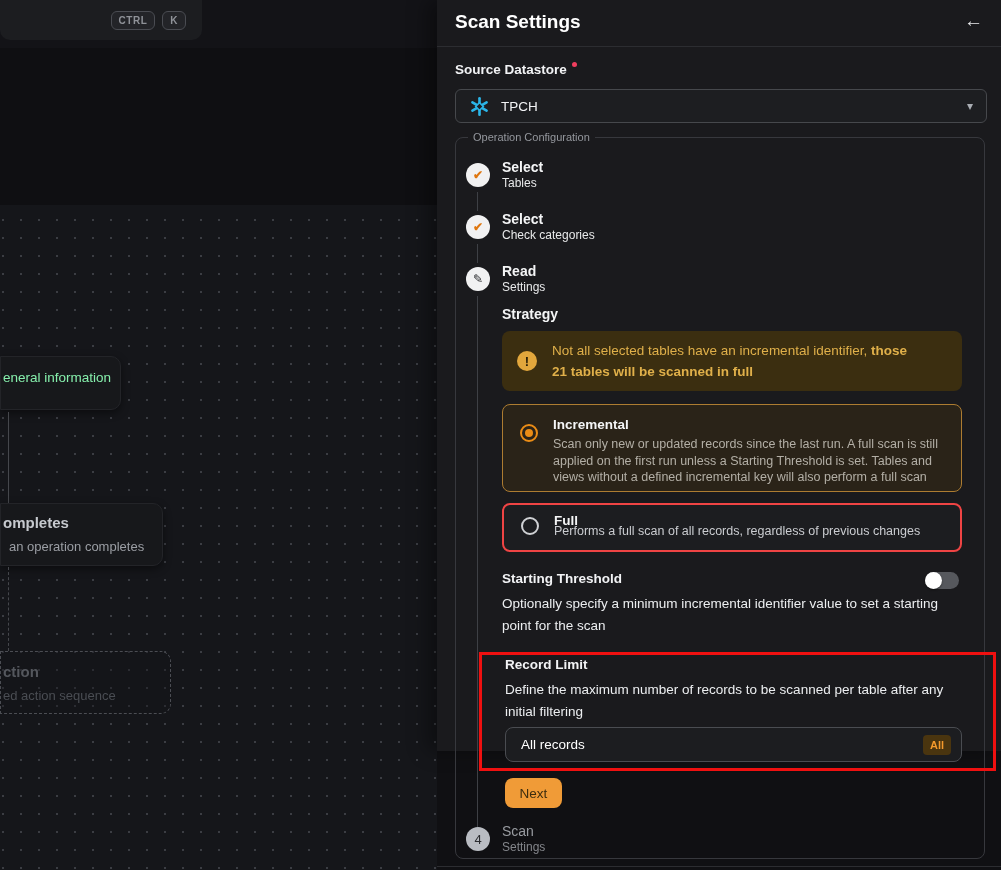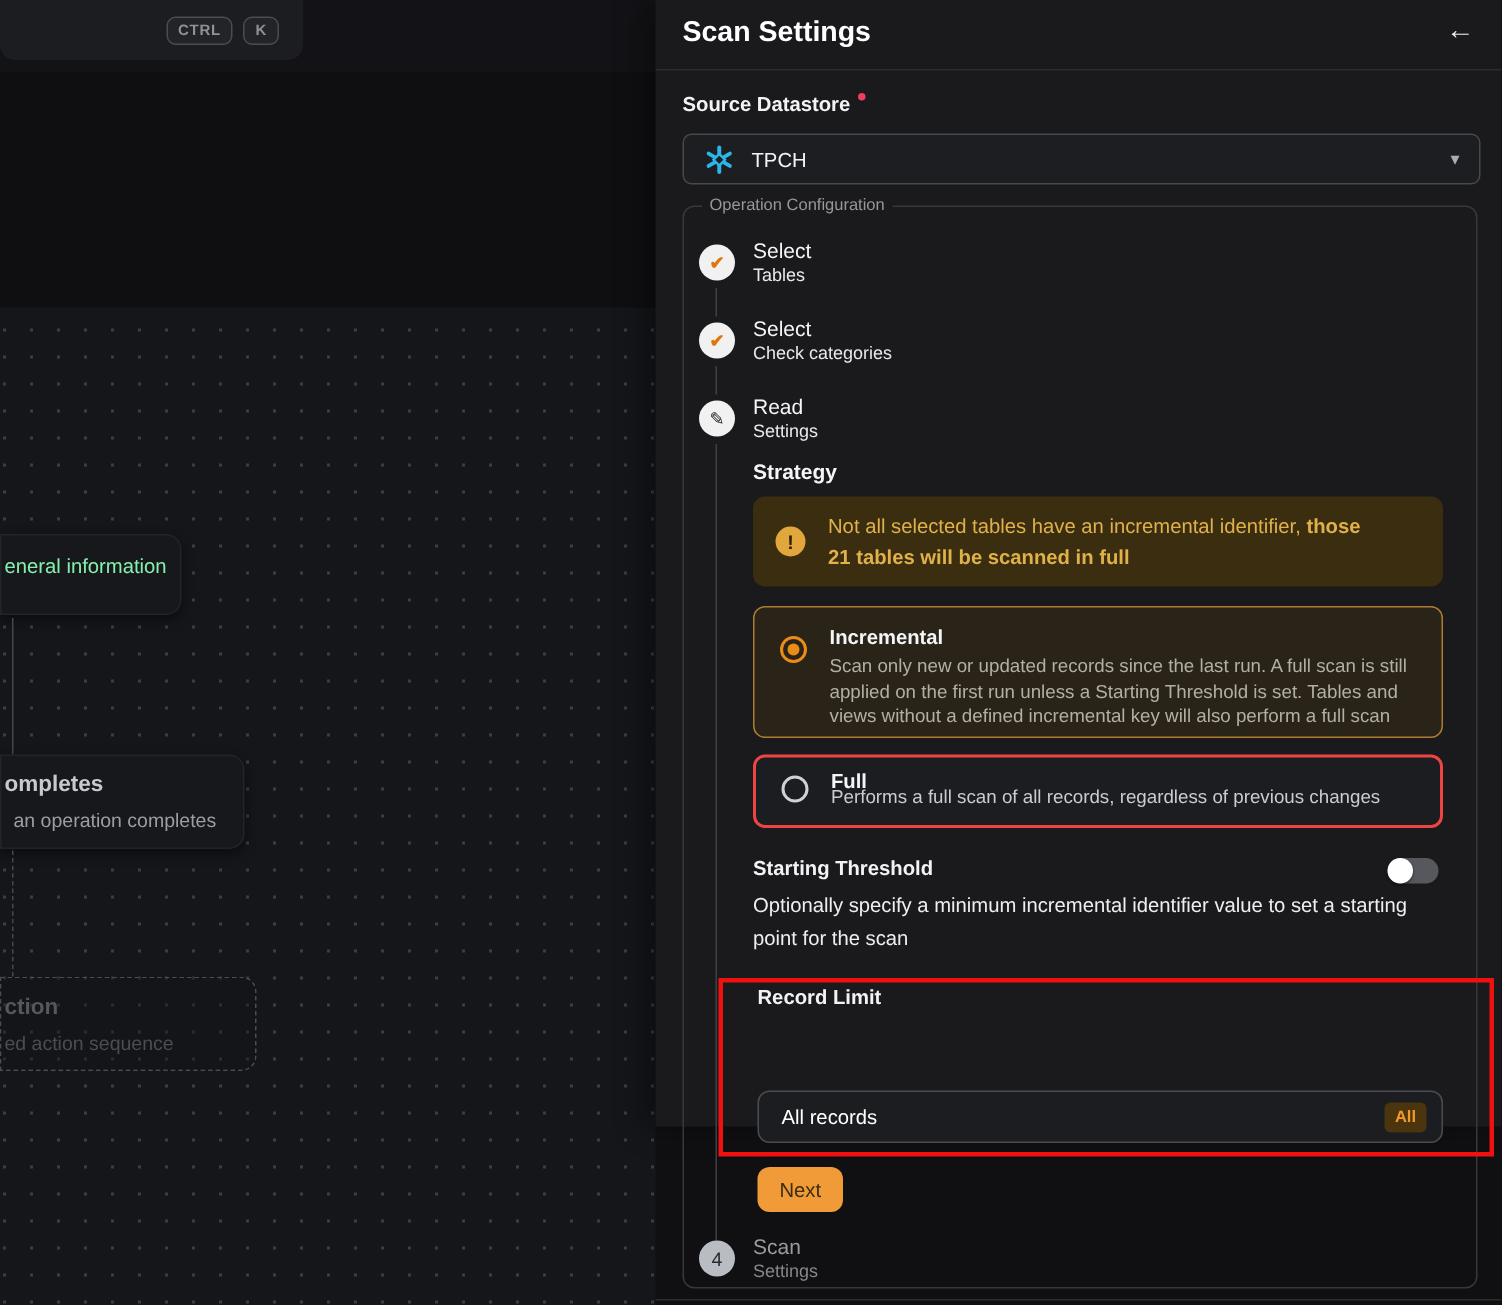--- a/index.html
+++ b/index.html
@@ -54,21 +54,21 @@
               border:1px solid #37383d; border-radius:8px; }
   .opconfig-legend { position:absolute; left:12px; top:-7px; background:#1a1a1d; padding:0 5px;
                      font-size:11px; color:#94979d; }
 
   .step-circle { position:absolute; width:24px; height:24px; border-radius:50%; background:#f1f1f2;
                  display:flex; align-items:center; justify-content:center; cursor:pointer; }
   .step-circle .glyph { font-size:12px; color:#df760e; font-weight:bold; }
   .step-circle .pencil { font-size:12px; color:#222326; transform:rotate(0deg); }
   .step-circle.pending { background:#b9bcc2; }
   .step-circle.pending .num { font-size:13px; color:#2b2c2f; }
-  .step-title { position:absolute; font-size:14px; font-weight:400; color:#f4f5f6; }
+  .step-title { position:absolute; font-size:14px; font-weight:700; color:#f4f5f6; }
   .step-sub   { position:absolute; font-size:12px; color:#e8e9ea; }
   .step-title.dim { color:#989ba0; font-weight:500; }
   .step-sub.dim { color:#84868b; }
   .connector { position:absolute; left:40px; width:0; border-left:1px solid #3e4045; }
 
   .strategy-heading { position:absolute; left:65px; top:306px; font-size:14px; font-weight:600; color:#f4f5f6; }
 
   .warning-box { position:absolute; left:65px; top:331px; width:460px; height:60px; background:#3b2e10;
                  border-radius:8px; }
   .warning-icon { position:absolute; left:15px; top:20px; width:20px; height:20px; border-radius:50%;
@@ -215,20 +215,21 @@
       <span class="option-desc" style="top:18px;">Performs a full scan of all records, regardless of previous changes</span>
     </div>
 
     <div class="section-label" style="left:65px; top:571px;">Starting Threshold</div>
     <div class="toggle">
       <div class="toggle-knob"></div>
     </div>
     <div class="section-desc" style="left:65px; top:593px; width:452px;">Optionally specify a minimum incremental identifier value to set a starting point for the scan</div>
 
     <div class="section-label" style="left:68px; top:657px;">Record Limit</div>
+    <div class="section-desc" style="left:68px; top:679px; width:448px;">Define the maximum number of records to be scanned per table after any initial filtering</div>
     <div class="limit-input">
       <span class="val">All records</span>
       <span class="limit-badge">All</span>
     </div>
     <div class="annotation-rect"></div>
 
     <button class="next-btn">Next</button>
 
     <div class="step-circle pending" style="left:29px; top:827px;">
       <span class="num">4</span>

